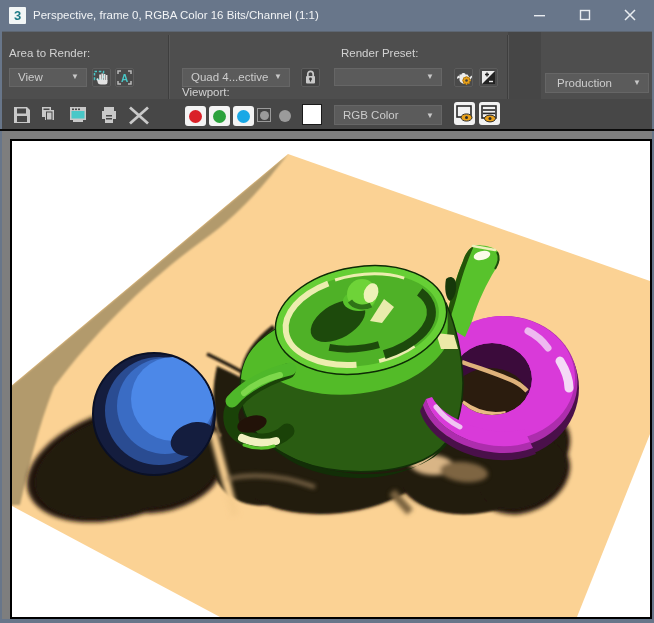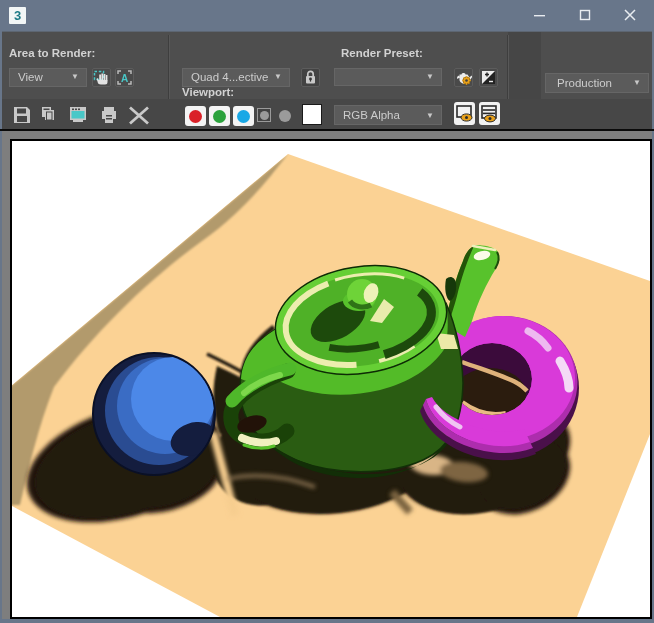--- a/index.html
+++ b/index.html
@@ -6,39 +6,40 @@
 html,body { width:654px; height:623px; overflow:hidden; }
 body { font-family:"Liberation Sans",sans-serif; background:#68768a; position:relative; }
 .titlebar { position:absolute; top:0; left:0; width:654px; height:31px; background:#68768a; }
 .appicon { position:absolute; left:9px; top:7px; width:17px; height:17px; background:#f2f6f6; border-radius:1px; }
 .appicon span { position:absolute; left:0; top:0; width:17px; height:17px; text-align:center; font-size:13px; line-height:17px; font-weight:bold; color:#1d7a86; }
 .title { position:absolute; left:33px; top:0; height:31px; line-height:31px; font-size:11.5px; color:#f2f4f6; }
 .winbtn { position:absolute; top:0; width:46px; height:31px; color:#f0f2f4; text-align:center; }
 .toolbar { position:absolute; top:31px; left:2px; width:650px; height:98px; background:#4e4e4e; border-top:1px solid #5d6672; }
 .tb-right { position:absolute; top:0; left:506px; width:33px; height:98px; background:#464646; }
 .sep-v { position:absolute; top:3px; height:92px; width:2px; background:#3e3e3e; border-right:1px solid #585858; }
-.lbl { position:absolute; font-size:11.5px; color:#d2d2d2;font-weight:bold; }
+.lbl { position:absolute; font-size:11.5px; color:#d2d2d2; }
 .dd { position:absolute; background:#5b5b5b; border:1px solid #666666; color:#cccccc; font-size:11.5px; }
 .dd .tx { position:absolute; left:8px; top:0; line-height:17px; }
 .dd .ar { position:absolute; right:7px; top:0; line-height:16px; font-size:8px; color:#c8c8c8; }
 .iconbtn { position:absolute; width:19px; height:19px; background:#4a4a4a; border:1px solid #5c5c5c; border-radius:2px; }
 .row2 { position:absolute; top:67px; left:0; width:650px; height:31px; background:#474747; }
 .blackline { position:absolute; top:129px; left:0; width:654px; height:2px; background:#0a0a0a; }
 .frame { position:absolute; top:131px; left:2px; width:650px; height:488px; background:#7e7e7e; }
 .canvas { position:absolute; left:8px; top:8px; width:642px; height:480px; background:#ffffff; border:2px solid #000; }
 .chanbtn { position:absolute; top:105px; width:21px; height:20px; background:#f4f4f4; border-radius:3px; }
 .chanbtn i { position:absolute; left:4px; top:3.5px; width:13px; height:13px; border-radius:50%; display:block; }
 </style>
 </head>
 <body>
 
 <div class="titlebar">
   <div class="appicon">
       <span>3</span>
     </div>
+  <div class="title">Perspective, frame 0, RGBA Color 16 Bits/Channel (1:1)</div>
   <div class="winbtn" style="left:516px;">
     <svg width="46" height="31">
         <rect x="18" y="15" width="11" height="1.4" fill="#e8ecf0"></rect>
       </svg>
   </div>
   <div class="winbtn" style="left:562px;">
     <svg width="46" height="31">
         <rect x="18.5" y="10.5" width="9" height="9" fill="none" stroke="#e8ecf0" stroke-width="1.4"></rect>
       </svg>
   </div>
@@ -162,21 +163,21 @@
       </div>
     <div class="chanbtn" style="left:231px; top:7px;">
         <i style="background:#19a8e6;"></i>
       </div>
     <div style="position:absolute; left:255px; top:9px; width:14px; height:14px; border:1px solid #9a9a9a; background:#434343;">
         <i style="position:absolute; left:1.5px; top:1.5px; width:9px; height:9px; border-radius:50%; background:#9b9b9b; display:block;"></i>
       </div>
     <div style="position:absolute; left:277px; top:11px; width:12px; height:12px; border-radius:50%; background:#9b9b9b;"></div>
     <div style="position:absolute; left:300px; top:5px; width:20px; height:21px; background:#fff; border:1px solid #1a1a1a;"></div>
     <div class="dd" style="left:332px; top:6px; width:108px; height:20px;">
-        <span class="tx" style="line-height:19px;">RGB Alpha</span>
+        <span class="tx" style="line-height:19px;">RGB Color</span>
         <span class="ar" style="line-height:19px;">▼</span>
       </div>
     <svg id="eyebtns" width="50" height="26" style="position:absolute; left:452px; top:3px;">
       <rect x="0" y="0" width="21" height="23" rx="3" fill="#f2f2f2"></rect>
       <rect x="25" y="0" width="21" height="23" rx="3" fill="#f2f2f2"></rect>
       <rect x="3" y="4" width="14" height="11" fill="none" stroke="#2a2a2a" stroke-width="1.6"></rect>
       <ellipse cx="12.5" cy="15.5" rx="5.5" ry="3.6" fill="#e8a01a" stroke="#2a2a2a" stroke-width="1"></ellipse>
       <circle cx="12.5" cy="15.5" r="1.5" fill="#2a2a2a"></circle>
       <rect x="28" y="4" width="14" height="12" fill="none" stroke="#2a2a2a" stroke-width="1.6"></rect>
       <rect x="28.8" y="7.2" width="12.4" height="1.6" fill="#2a2a2a"></rect>

